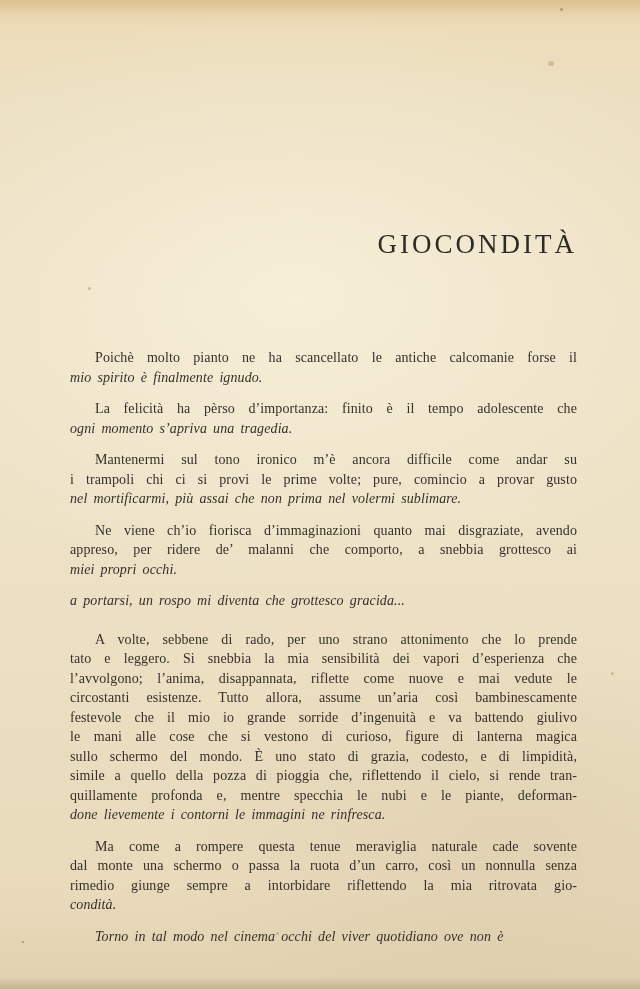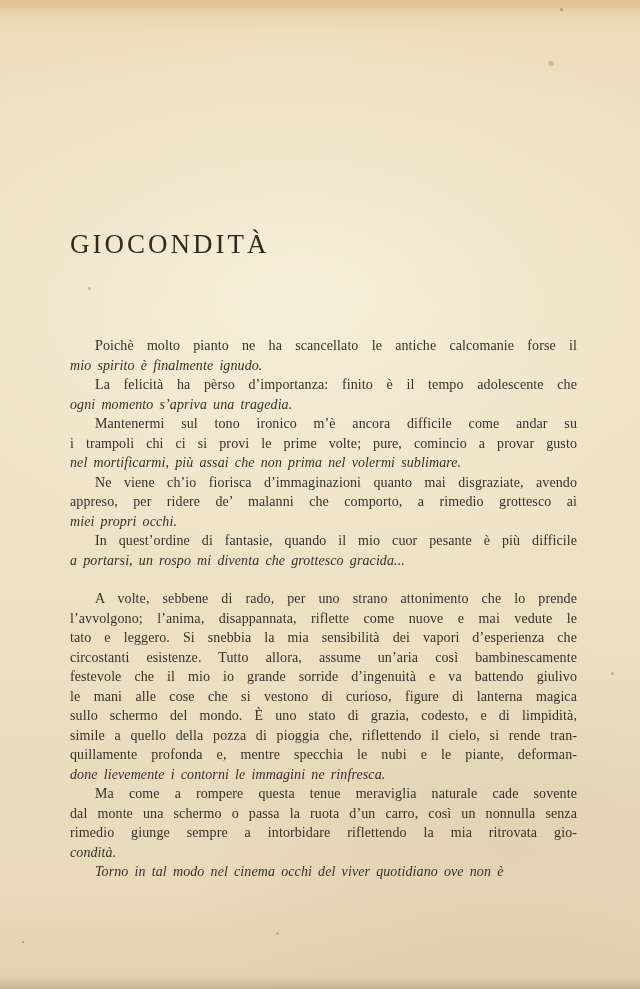--- a/index.html
+++ b/index.html
@@ -25,32 +25,32 @@
   }
   .bottom-shade{
     position:absolute;bottom:0;left:0;width:100%;height:12px;
     background:linear-gradient(0deg, rgba(100,80,45,0.22), rgba(100,80,45,0));
     pointer-events:none;
   }
   .title{
     position:absolute;
     top:229px;left:70px;width:507px;
     margin:0;
-    text-align:left;
+    text-align:right;
     font-size:27px;
     font-weight:normal;
     letter-spacing:3px;
     color:#2e2a24;
   }
   .page-body{
     position:absolute;
     top:336px;left:70px;width:507px;
   }
   .section + .section{margin-top:19px;}
-  .para{overflow:hidden;}
+  .para{overflow:hidden;margin-top:12px;}
   .line{
     font-size:14px;
     line-height:19.5px;
     text-align:justify;
     text-align-last:justify;
     letter-spacing:0.1px;
     color:var(--ink);
   }
   .line.first{text-indent:25px;}
   .line.last{text-align-last:left;word-spacing:2.5px;font-style:italic;}
@@ -78,33 +78,32 @@
           <div class="line first">La felicità ha pèrso d’importanza: finito è il tempo adolescente che</div>
           <div class="line last">ogni momento s’apriva una tragedia.</div>
         </div>
         <div class="para">
           <div class="line first">Mantenermi sul tono ironico m’è ancora difficile come andar su</div>
           <div class="line">i trampoli chi ci si provi le prime volte; pure, comincio a provar gusto</div>
           <div class="line last">nel mortificarmi, più assai che non prima nel volermi sublimare.</div>
         </div>
         <div class="para">
           <div class="line first">Ne viene ch’io fiorisca d’immaginazioni quanto mai disgraziate, avendo</div>
-          <div class="line">appreso, per ridere de’ malanni che comporto, a rimedio grottesco ai</div>
+          <div class="line">appreso, per ridere de’ malanni che comporto, a snebbia grottesco ai</div>
           <div class="line last">miei propri occhi.</div>
         </div>
         <div class="para">
-          <div class="line first">In quest’ordine di fantasie, quando il mio cuor pesante è più difficile</div>
           <div class="line last">a portarsi, un rospo mi diventa che grottesco gracida...</div>
         </div>
       </div>
       <div class="section">
         <div class="para">
           <div class="line first">A volte, sebbene di rado, per uno strano attonimento che lo prende</div>
+          <div class="line">tato e leggero. Si snebbia la mia sensibilità dei vapori d’esperienza che</div>
           <div class="line">l’avvolgono; l’anima, disappannata, riflette come nuove e mai vedute le</div>
-          <div class="line">tato e leggero. Si snebbia la mia sensibilità dei vapori d’esperienza che</div>
           <div class="line">circostanti esistenze. Tutto allora, assume un’aria così bambinescamente</div>
           <div class="line">festevole che il mio io grande sorride d’ingenuità e va battendo giulivo</div>
           <div class="line">le mani alle cose che si vestono di curioso, figure di lanterna magica</div>
           <div class="line">sullo schermo del mondo. È uno stato di grazia, codesto, e di limpidità,</div>
           <div class="line">simile a quello della pozza di pioggia che, riflettendo il cielo, si rende tran-</div>
           <div class="line">quillamente profonda e, mentre specchia le nubi e le piante, deforman-</div>
           <div class="line last">done lievemente i contorni le immagini ne rinfresca.</div>
         </div>
         <div class="para">
           <div class="line first">Ma come a rompere questa tenue meraviglia naturale cade sovente</div>

